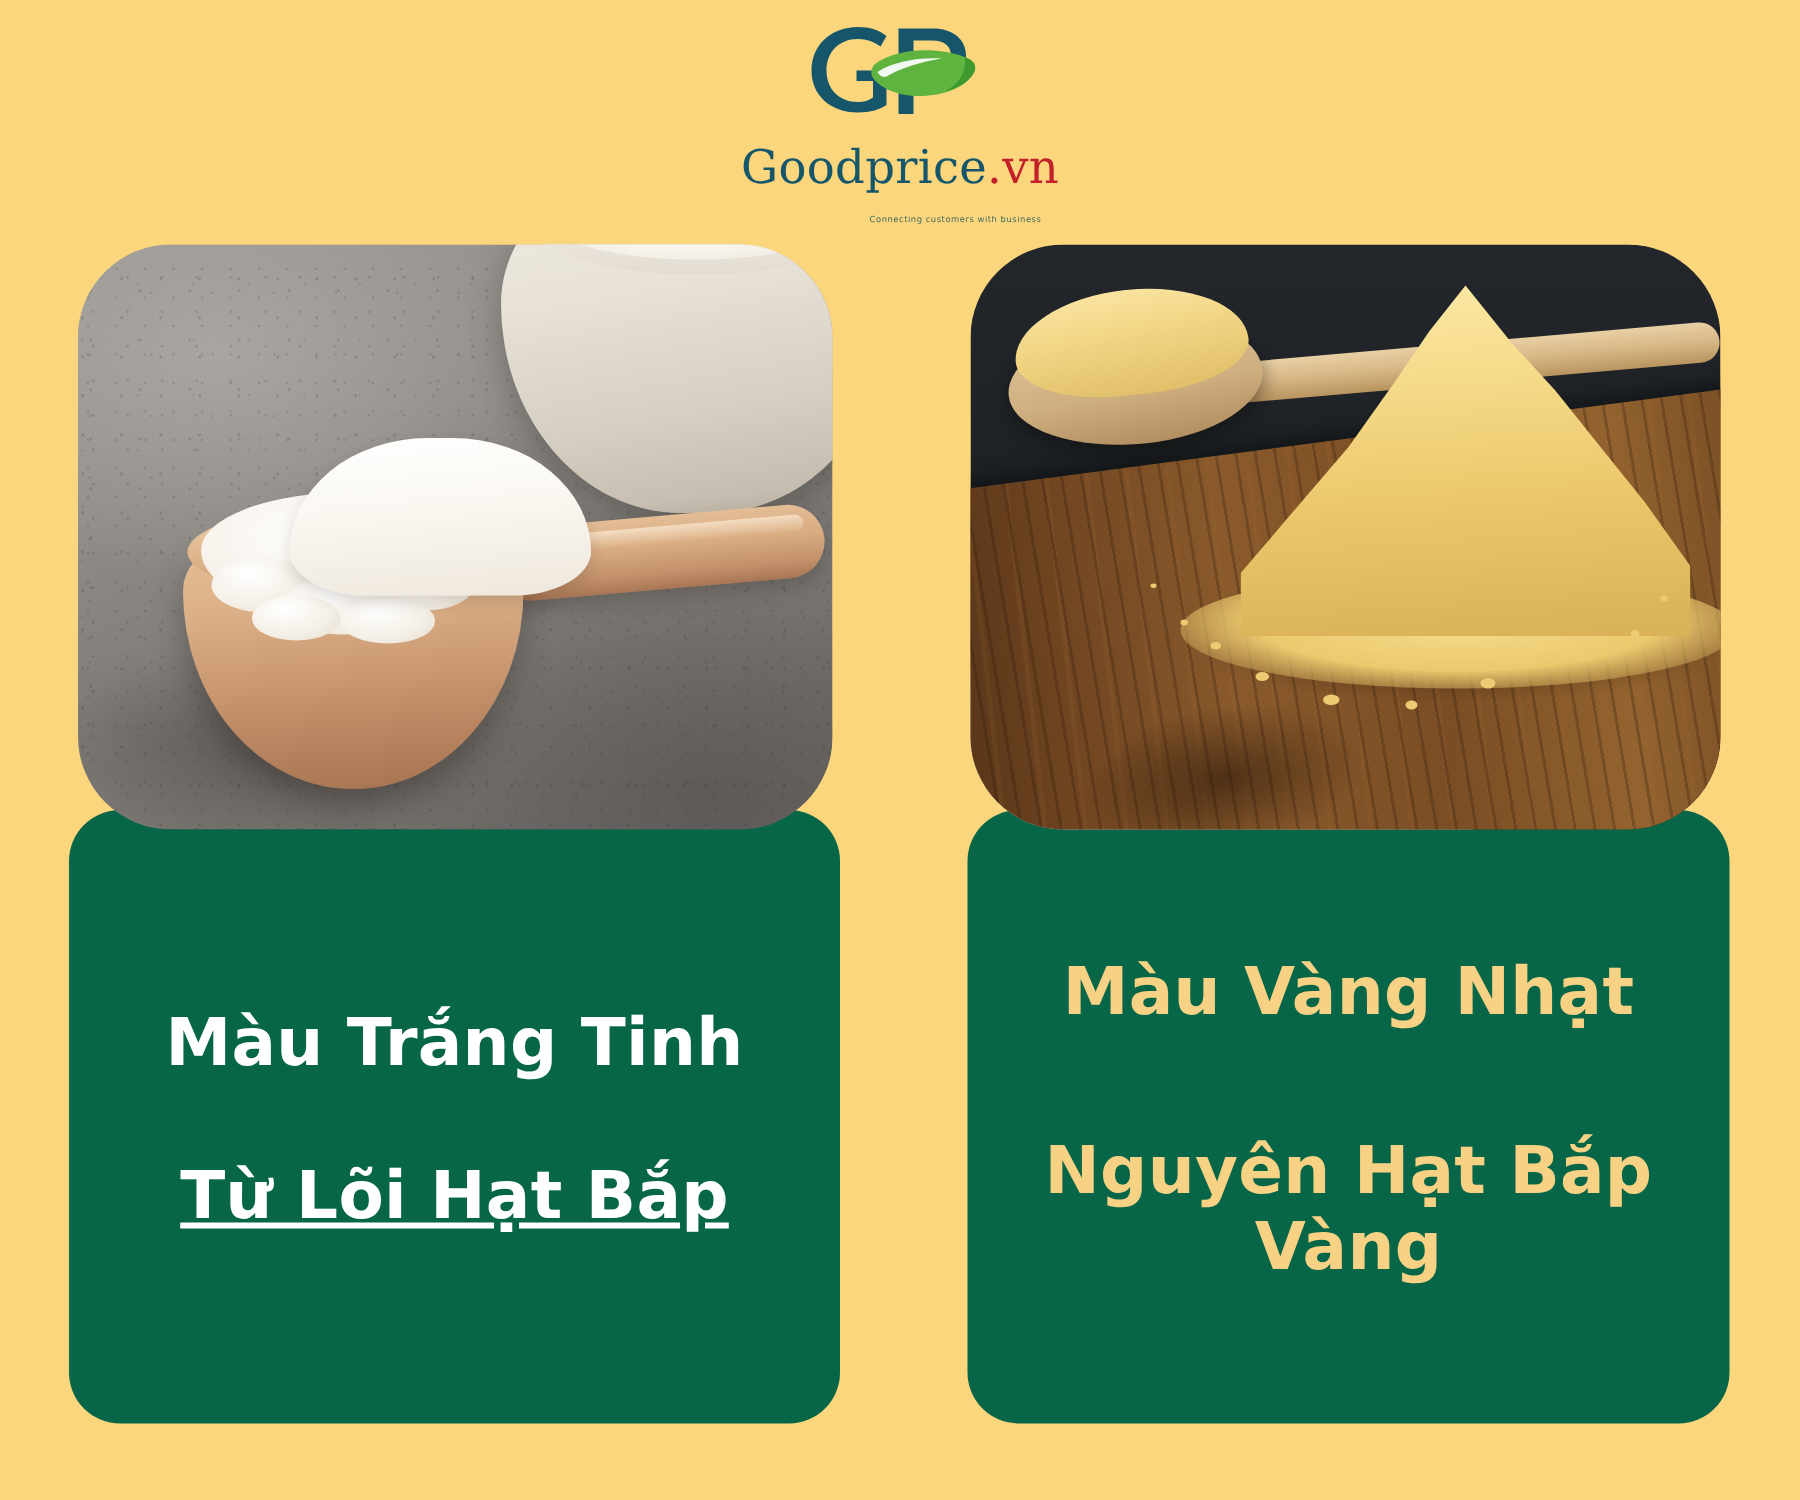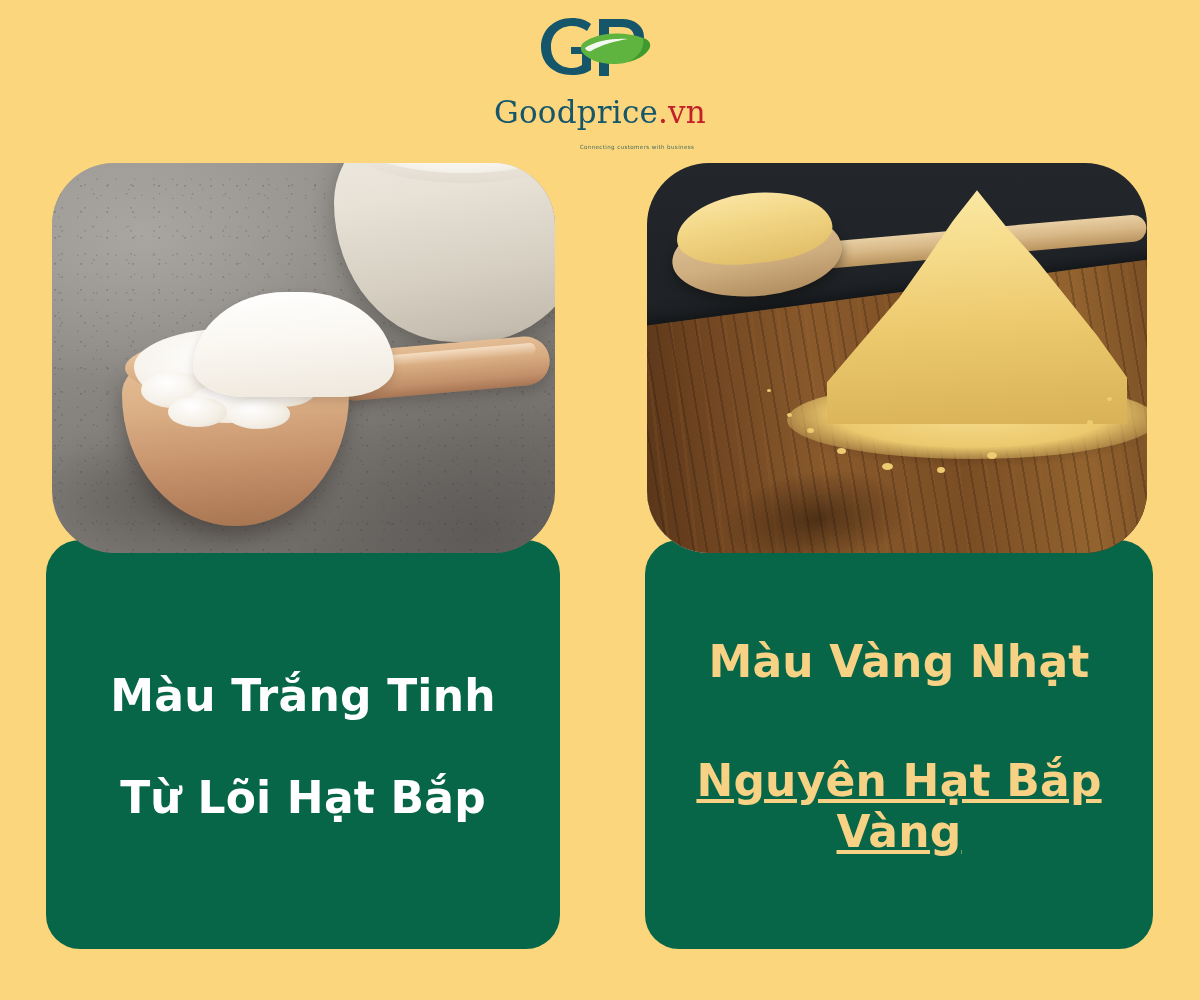--- a/index.html
+++ b/index.html
@@ -101,22 +101,22 @@
     font-weight: bold;
     font-size: 44px;
     line-height: 1.16;
     text-align: center;
     letter-spacing: .2px;
     margin: 0;
     width: 100%;
   }
   #card-left .caption-line  { color: #FFFFFF; }
   #card-right .caption-line { color: #F7D184; }
-  #card-left  .caption-line + .caption-line { margin-top: 50px; }
-  #card-right .caption-line + .caption-line { margin-top: 68px; text-decoration: underline; }
+  #card-left  .caption-line + .caption-line { margin-top: 50px; text-decoration: underline; }
+  #card-right .caption-line + .caption-line { margin-top: 68px; }
 
   
   .ph1-bg {
     position: absolute; inset: 0;
     background:
       radial-gradient(ellipse 70% 55% at 18% 18%, #a9a6a1 0%, rgba(169,166,161,0) 70%),
       radial-gradient(ellipse 60% 50% at 85% 95%, #5d5a57 0%, rgba(93,90,87,0) 72%),
       linear-gradient(160deg, #9b9894 0%, #8e8b87 34%, #7c7975 62%, #6a6764 100%);
   }
   .ph1-speckle {

